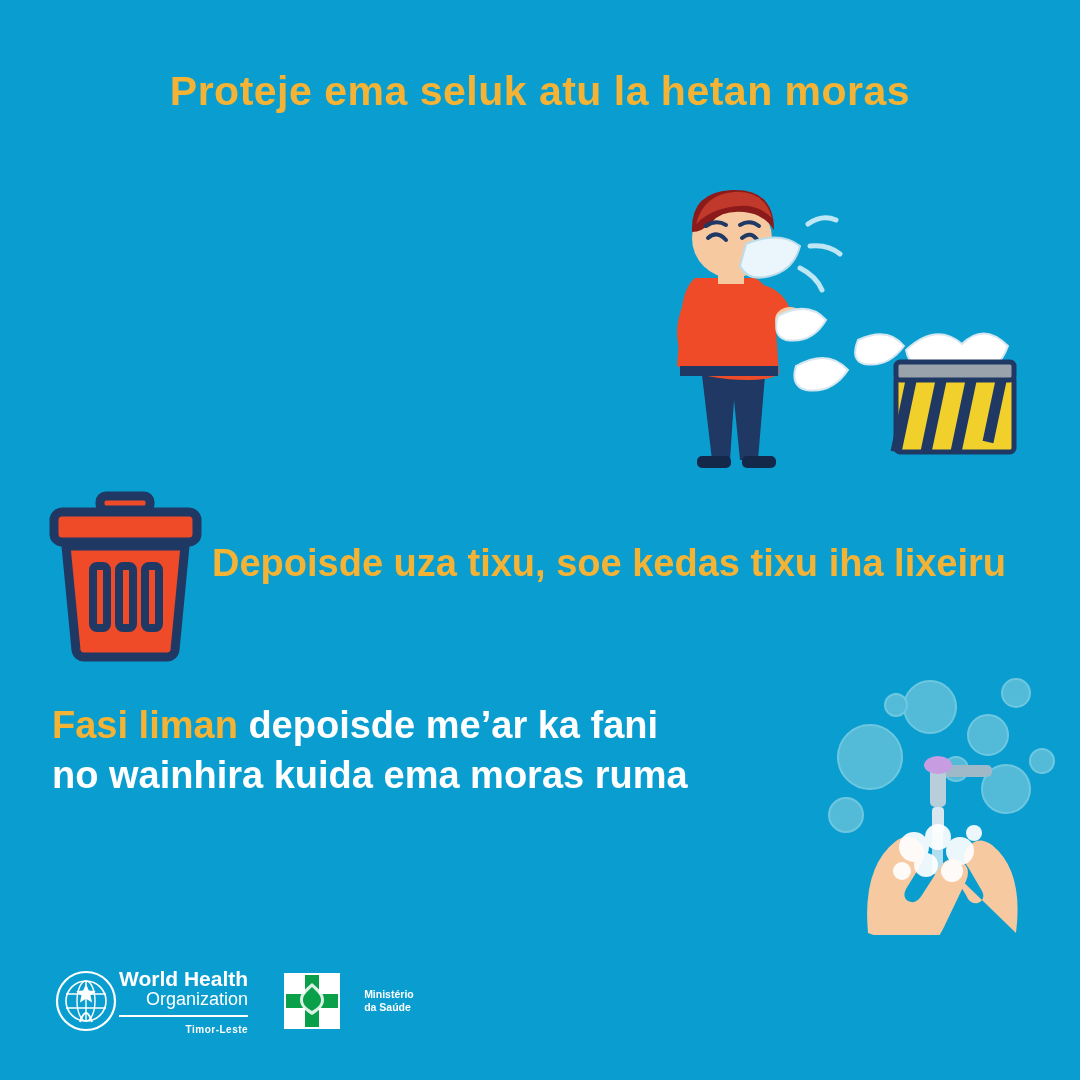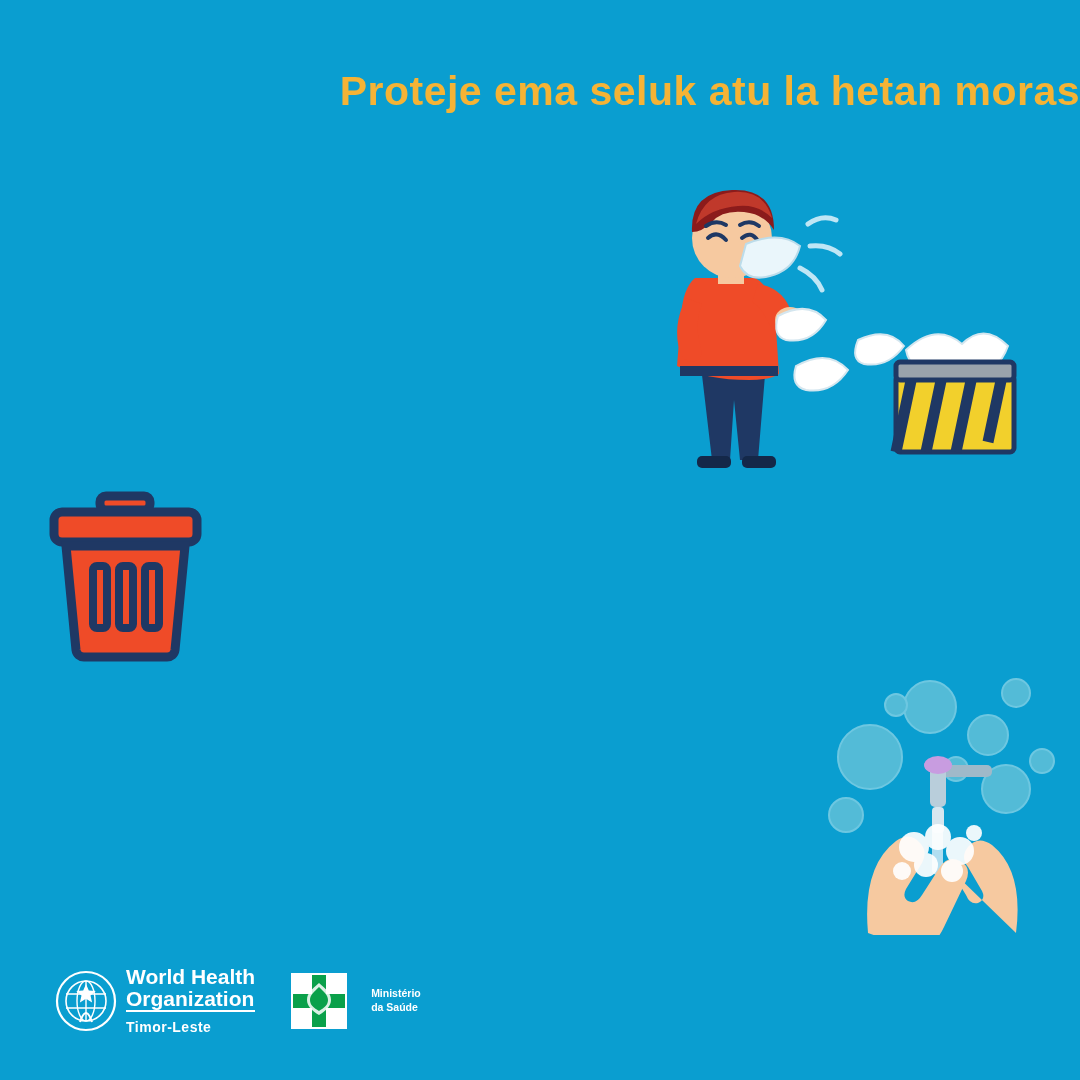--- a/index.html
+++ b/index.html
@@ -11,21 +11,21 @@
     position: relative;
     width: 1080px; height: 1080px;
     background: #0a9ed0;
     overflow: hidden;
   }
 
   
   .title {
     position: absolute;
     top: 68px; left: 0; width: 1080px;
-    text-align: right;
+    text-align: center;
     color: #f5b335;
     font-size: 41px;
     font-weight: bold;
     letter-spacing: 0.5px;
   }
 
   
   .msg {
     position: absolute;
     color: #ffffff;
@@ -61,42 +61,48 @@
   }
 
   
   .footer {
     position: absolute;
     left: 55px; bottom: 45px;
     display: flex;
     align-items: center;
     gap: 36px;
   }
-  .who-logo { display: flex; align-items: center; gap: 9px; }
+  .who-logo { display: flex; align-items: center; gap: 2px; text-align: right; }
   .who-text { color: #ffffff; line-height: 1.05; }
   .who-text .l1 { font-size: 21px; font-weight: bold; }
-  .who-text .l2 { font-size: 21px; font-weight: bold; }
+  .who-text .l2 { font-size: 18px; font-weight: normal; }
   .who-text .l3 {
-    font-size: 14px; font-weight: bold;
-    padding-top: 8px;
+    font-size: 10px; font-weight: bold;
+    margin-top: 6px; padding-top: 8px;
     border-top: 2px solid #ffffff;
     letter-spacing: .5px;
   }
   .moh-logo { display: flex; align-items: center; gap: 24px; }
   .moh-text { color: #ffffff; font-size: 10.5px; font-weight: bold; line-height: 1.25; }
 </style>
 </head>
 <body>
 
 <div id="poster">
 
   <div class="title">Proteje ema seluk atu la hetan moras</div>
 
 
-
+  <div class="msg" id="msg2">
+    <span>Depoisde uza tixu, soe kedas tixu iha lixeiru</span>
+  </div>
+
+  <div class="msg" id="msg3">
+    <span class="hl">Fasi liman</span><span> depoisde me’ar ka fani no wainhira kuida ema moras ruma</span>
+  </div>
 
   <div id="illu-sneeze">
     <svg viewBox="0 0 400 310" width="400" height="310">
 
       <path d="M52 195 l10 85 h18 l4 -60 6 60 h18 l7 -85 z" fill="#1f3864"></path>
 
       <rect x="47" y="276" width="34" height="12" rx="5" fill="#142849"></rect>
       <rect x="92" y="276" width="34" height="12" rx="5" fill="#142849"></rect>
 
       <path d="M45 98 q-12 10 -14 38 l-4 50 q30 14 72 14 q22 0 30 -6 l-4 -60 q-4 -28 -20 -36 z" fill="#ef4b28"></path>

